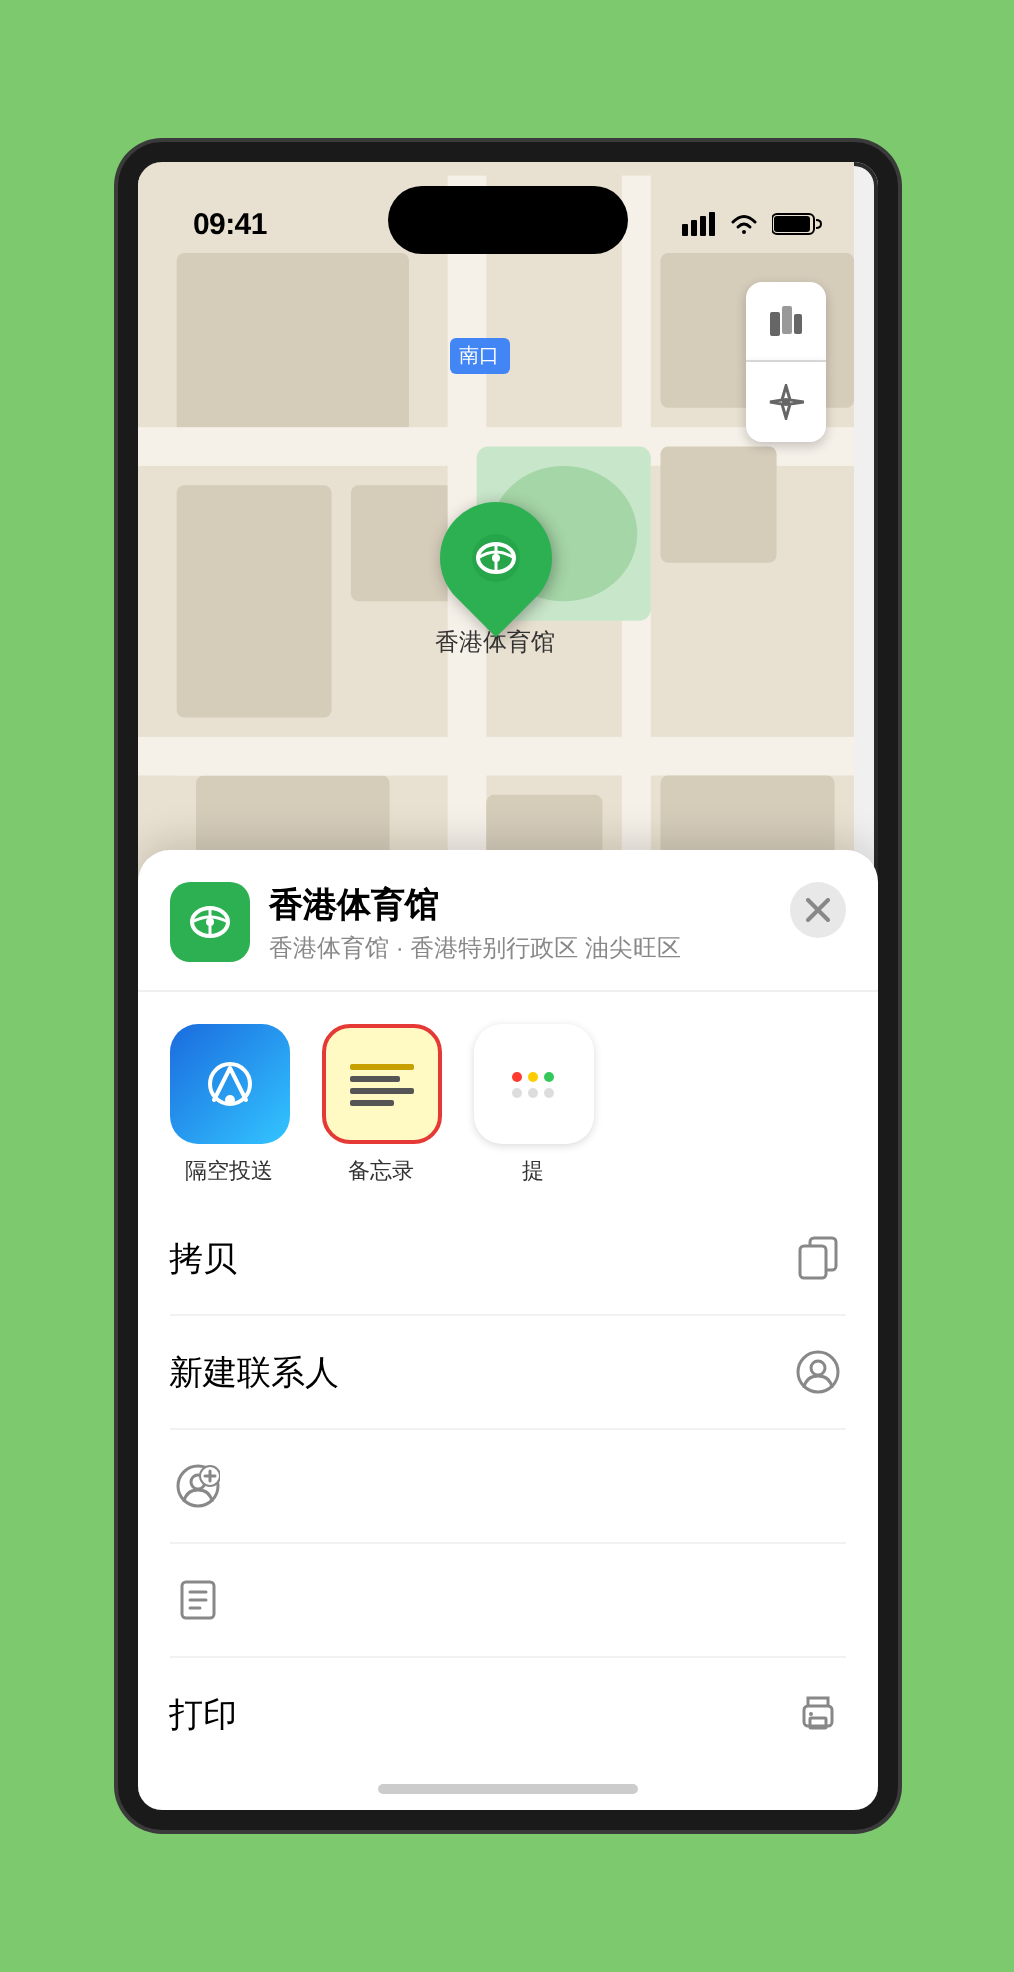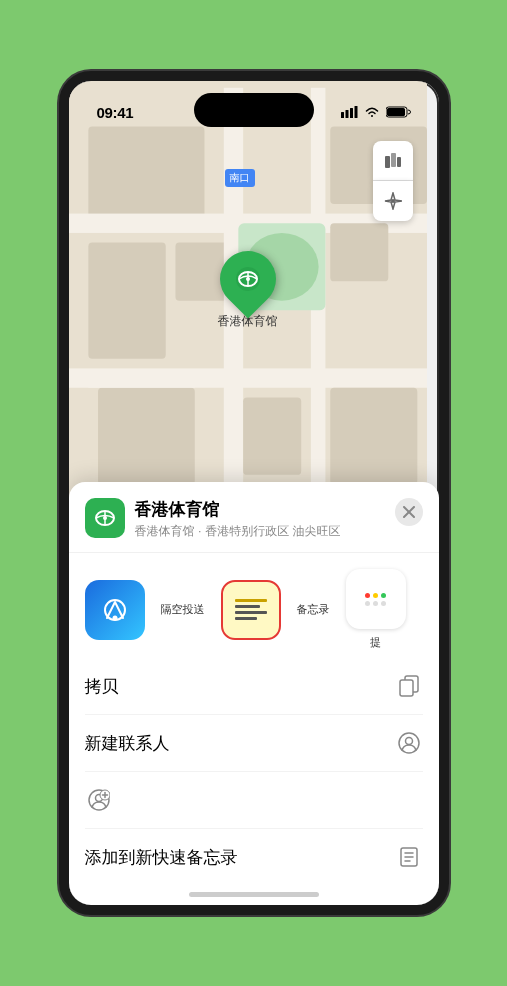--- a/index.html
+++ b/index.html
@@ -9,21 +9,21 @@
       background: #7dc96e;
       display: flex;
       align-items: center;
       justify-content: center;
       font-family: -apple-system, 'PingFang SC', 'Helvetica Neue', sans-serif;
     }
     .phone {
       width: 390px;
       height: 844px;
       background: #f0f0f0;
-      border-radius: 32px;
+      border-radius: 22px;
       overflow: hidden;
       position: relative;
       border: 10px solid #1a1a1a;
       box-shadow: 0 0 0 2px #3a3a3a, inset 0 0 0 2px #2a2a2a;
     }
     
     .status-bar {
       height: 50px;
       background: transparent;
       display: flex;
@@ -204,23 +204,23 @@
     
     .share-row {
       padding: 16px 16px 8px 16px;
       display: flex;
       gap: 16px;
       overflow-x: auto;
       scrollbar-width: none;
     }
     .share-item {
       display: flex;
-      flex-direction: row;
-      align-items: center;
-      gap: 16px;
+      flex-direction: column;
+      align-items: center;
+      gap: 6px;
       min-width: 60px;
       cursor: pointer;
     }
     .share-icon {
       width: 60px;
       height: 60px;
       border-radius: 14px;
       display: flex;
       align-items: center;
       justify-content: center;
@@ -521,28 +521,38 @@
             <circle cx="11" cy="9" r="3.5" stroke="#888" stroke-width="1.5"></circle>
             <path d="M4 19 Q5 13 11 13 Q17 13 18 19" stroke="#888" stroke-width="1.5" fill="none"></path>
             <circle cx="17" cy="6" r="5" fill="white" stroke="#888" stroke-width="1"></circle>
             <line x1="17" y1="3.5" x2="17" y2="8.5" stroke="#888" stroke-width="1.5" stroke-linecap="round"></line>
             <line x1="14.5" y1="6" x2="19.5" y2="6" stroke="#888" stroke-width="1.5" stroke-linecap="round"></line>
           </svg>
         </div>
       </div>
 
       <div class="action-item">
-        <span class="action-label">添加到新快速备忘录</span>
         <div class="action-icon">
           <svg width="22" height="22" viewBox="0 0 22 22" fill="none">
             <rect x="3" y="2" width="16" height="18" rx="2" stroke="#888" stroke-width="1.5"></rect>
             <line x1="7" y1="7" x2="15" y2="7" stroke="#888" stroke-width="1.5" stroke-linecap="round"></line>
             <line x1="7" y1="11" x2="15" y2="11" stroke="#888" stroke-width="1.5" stroke-linecap="round"></line>
             <line x1="7" y1="15" x2="12" y2="15" stroke="#888" stroke-width="1.5" stroke-linecap="round"></line>
           </svg>
         </div>
       </div>
 
+      <div class="action-item">
+        <span class="action-label">打印</span>
+        <div class="action-icon">
+          <svg width="22" height="22" viewBox="0 0 22 22" fill="none">
+            <rect x="4" y="7" width="14" height="10" rx="2" stroke="#888" stroke-width="1.5"></rect>
+            <path d="M6 7 L6 3 L16 3 L16 7" stroke="#888" stroke-width="1.5" fill="none"></path>
+            <rect x="7" y="13" width="8" height="5" rx="0.5" stroke="#888" stroke-width="1.5"></rect>
+            <circle cx="7.5" cy="11" r="1" fill="#888"></circle>
+          </svg>
+        </div>
+      </div>
     </div>
   </div>
 
   <div class="home-indicator"></div>
 </div>
 
 </body></html>

